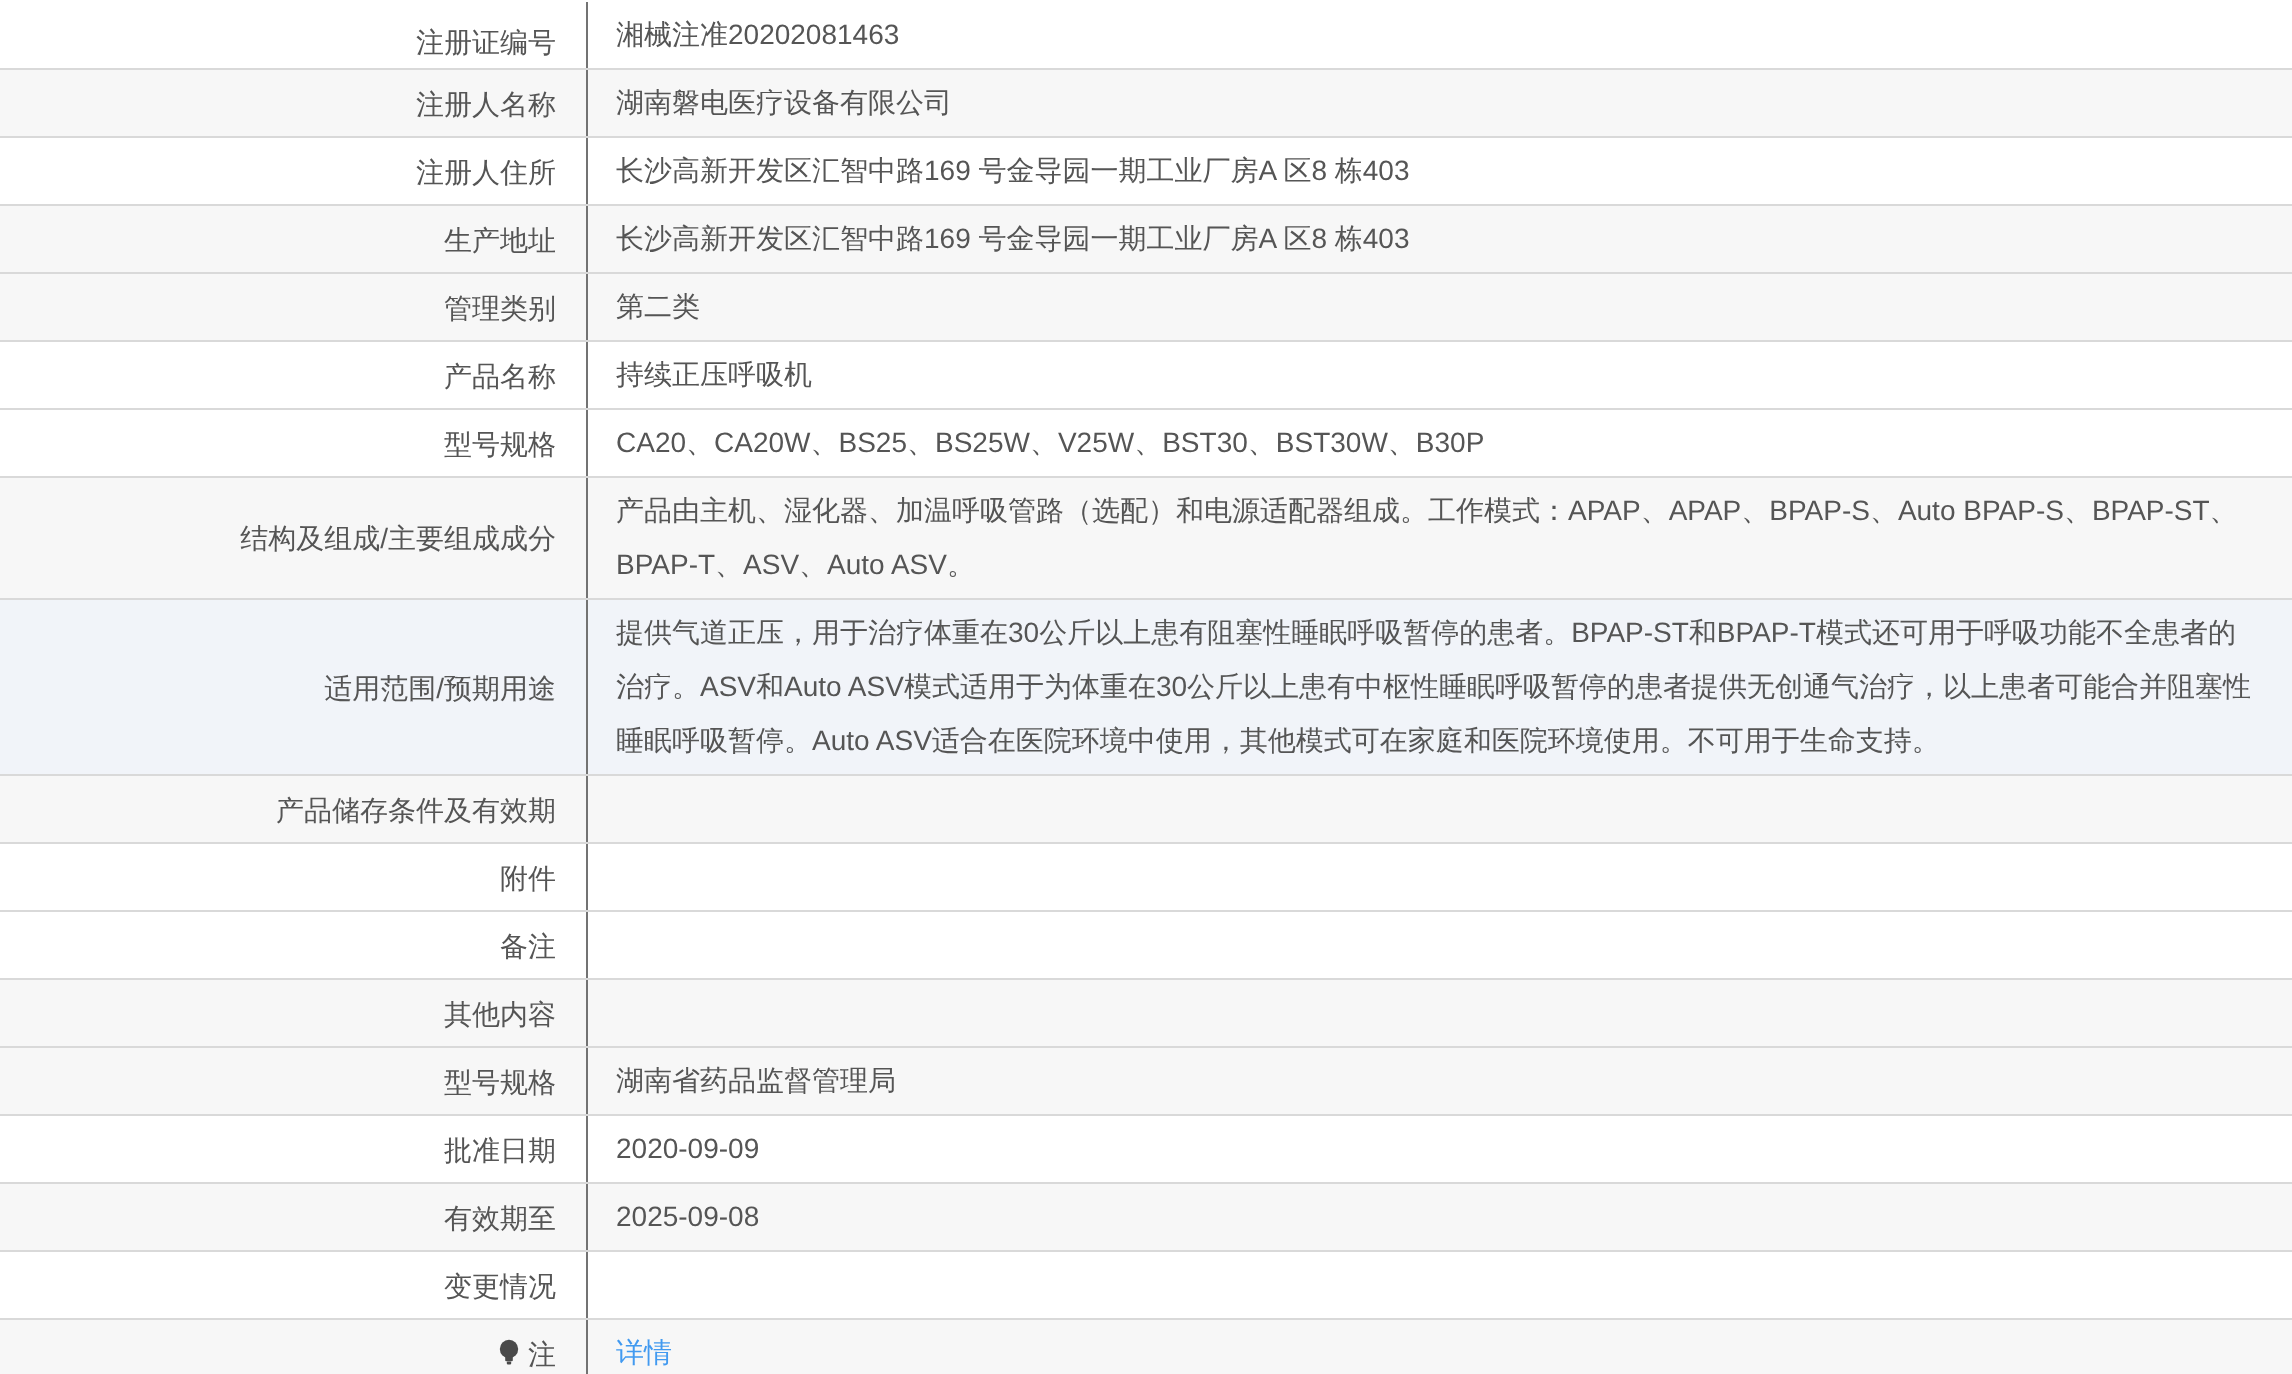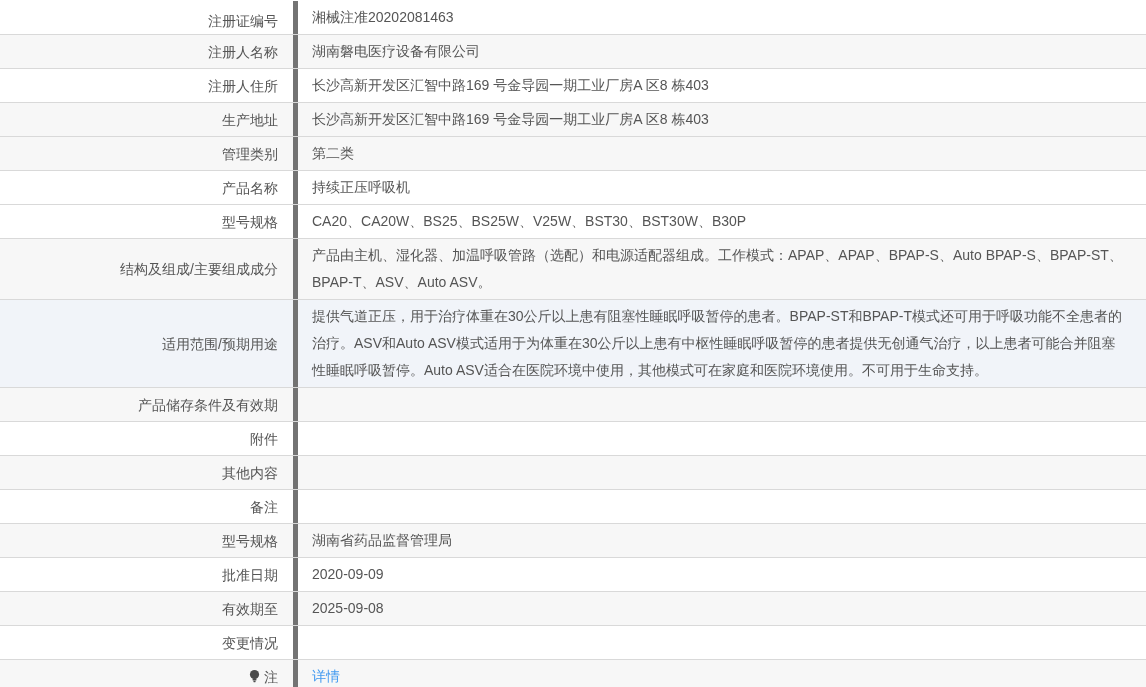--- a/index.html
+++ b/index.html
@@ -29,21 +29,21 @@
     align-items: center;
     justify-content: flex-end;
     padding: 3px 15px 3px 5px;
     color: #555555;
     font-size: 14px;
     line-height: 20px;
     text-align: right;
   }
   .value-cell {
     flex: 1 1 auto;
-    border-left: 5px solid #737373;
+    border-left: 1px solid #737373;
     display: flex;
     align-items: center;
     padding: 3px 20px 3px 14px;
     color: #555555;
     font-size: 14px;
     line-height: 27px;
   }
   .value-cell .val { display: block; word-break: break-word; }
   .bulb { display: inline-block; width: 13px; height: 15px; margin-right: 3px; vertical-align: -2px; }
   a.detail-link {
@@ -160,34 +160,34 @@
     <div class="row">
     <div class="label-cell">
 
       <span>附件</span>
     </div>
     <div class="value-cell">
       <span class="val"></span>
 
     </div>
   </div>
+    <div class="row">
+    <div class="label-cell">
+
+      <span>备注</span>
+    </div>
+    <div class="value-cell">
+      <span class="val"></span>
+
+    </div>
+  </div>
     <div class="row alt">
     <div class="label-cell">
 
       <span>其他内容</span>
-    </div>
-    <div class="value-cell">
-      <span class="val"></span>
-
-    </div>
-  </div>
-    <div class="row">
-    <div class="label-cell">
-
-      <span>备注</span>
     </div>
     <div class="value-cell">
       <span class="val"></span>
 
     </div>
   </div>
     <div class="row alt">
     <div class="label-cell">
 
       <span>型号规格</span>

